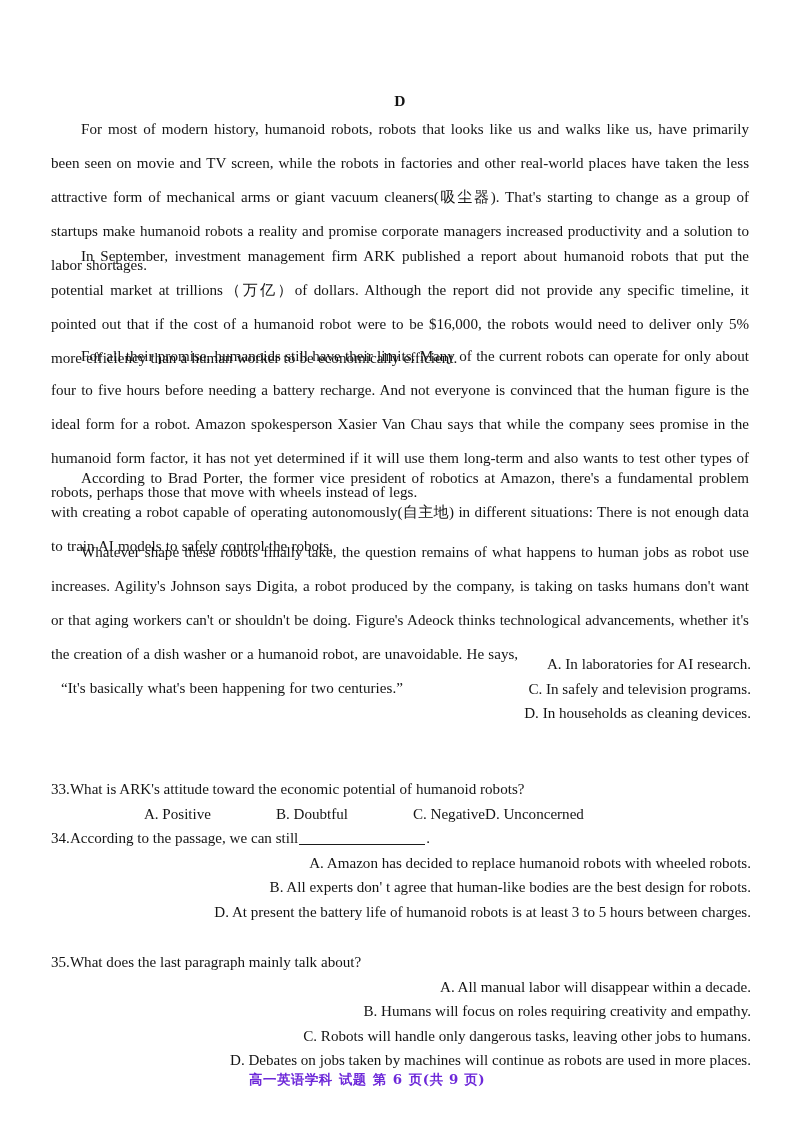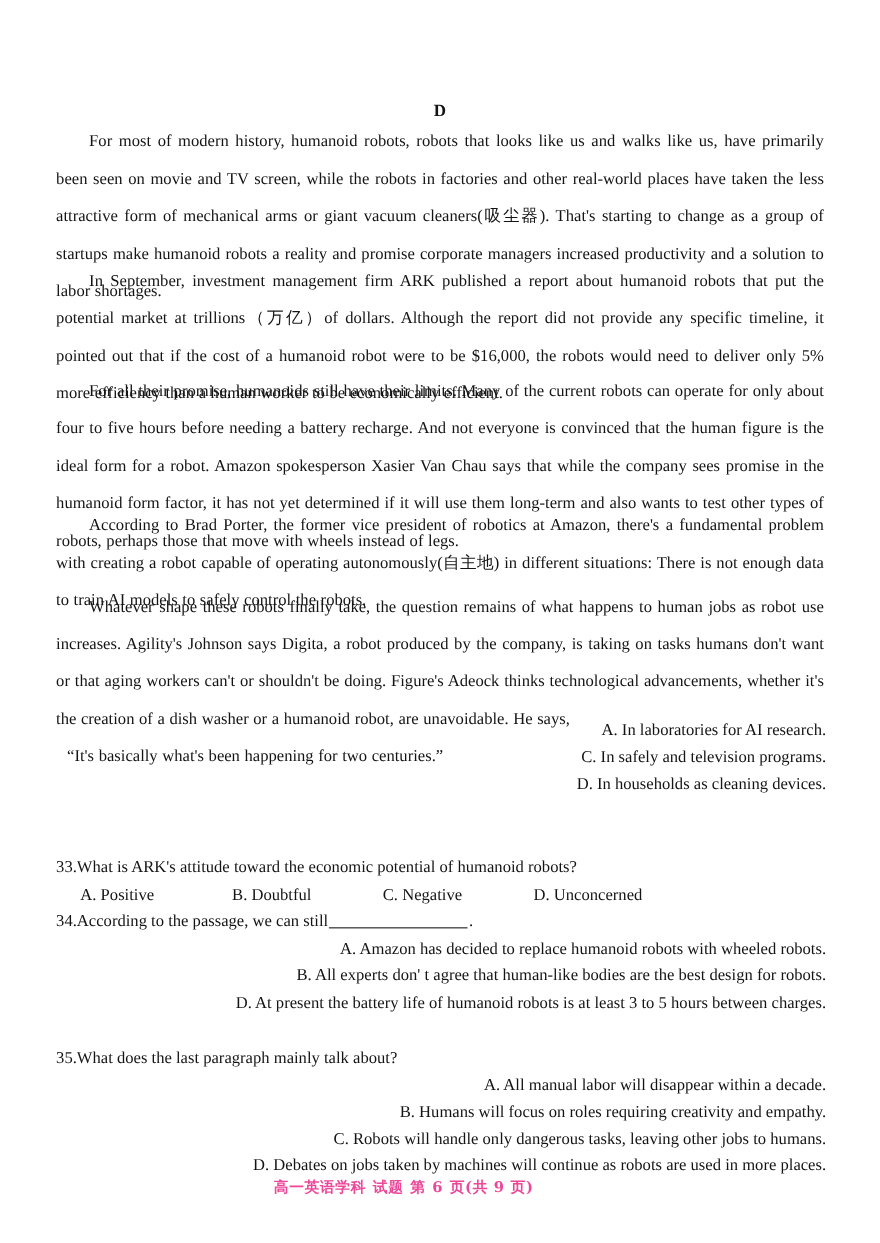--- a/index.html
+++ b/index.html
@@ -68,20 +68,21 @@
     margin: 0;
     padding-left: 22px;
     text-align: right;
   }
   .q-opt-row {
     font-size: 15.1px;
     line-height: 24.6px;
     margin: 0;
     padding-left: 22px;
     display: flex;
+    text-align: right;
   }
   .q-opt-row span.opt-cell {
     display: inline-block;
   }
   .blank-line {
     display: inline-block;
     width: 126px;
     border-bottom: 1.1px solid #1a1a1a;
     height: 14px;
     vertical-align: -2px;
@@ -90,21 +91,21 @@
   .footer {
     position: absolute;
     left: 0;
     top: 1071px;
     width: 734px;
     text-align: center;
     font-size: 13.4px;
     font-family: "DejaVu Serif", "Liberation Serif", serif;
     font-weight: 700;
     letter-spacing: 0.6px;
-    color: #ec4899;
+    color: #6d28d9;
   }
   .footer .sp { display:inline-block; width:6px; }
 </style>
 </head>
 <body>
 
 <div id="page">
 
   <div class="section-title">D</div>
 

